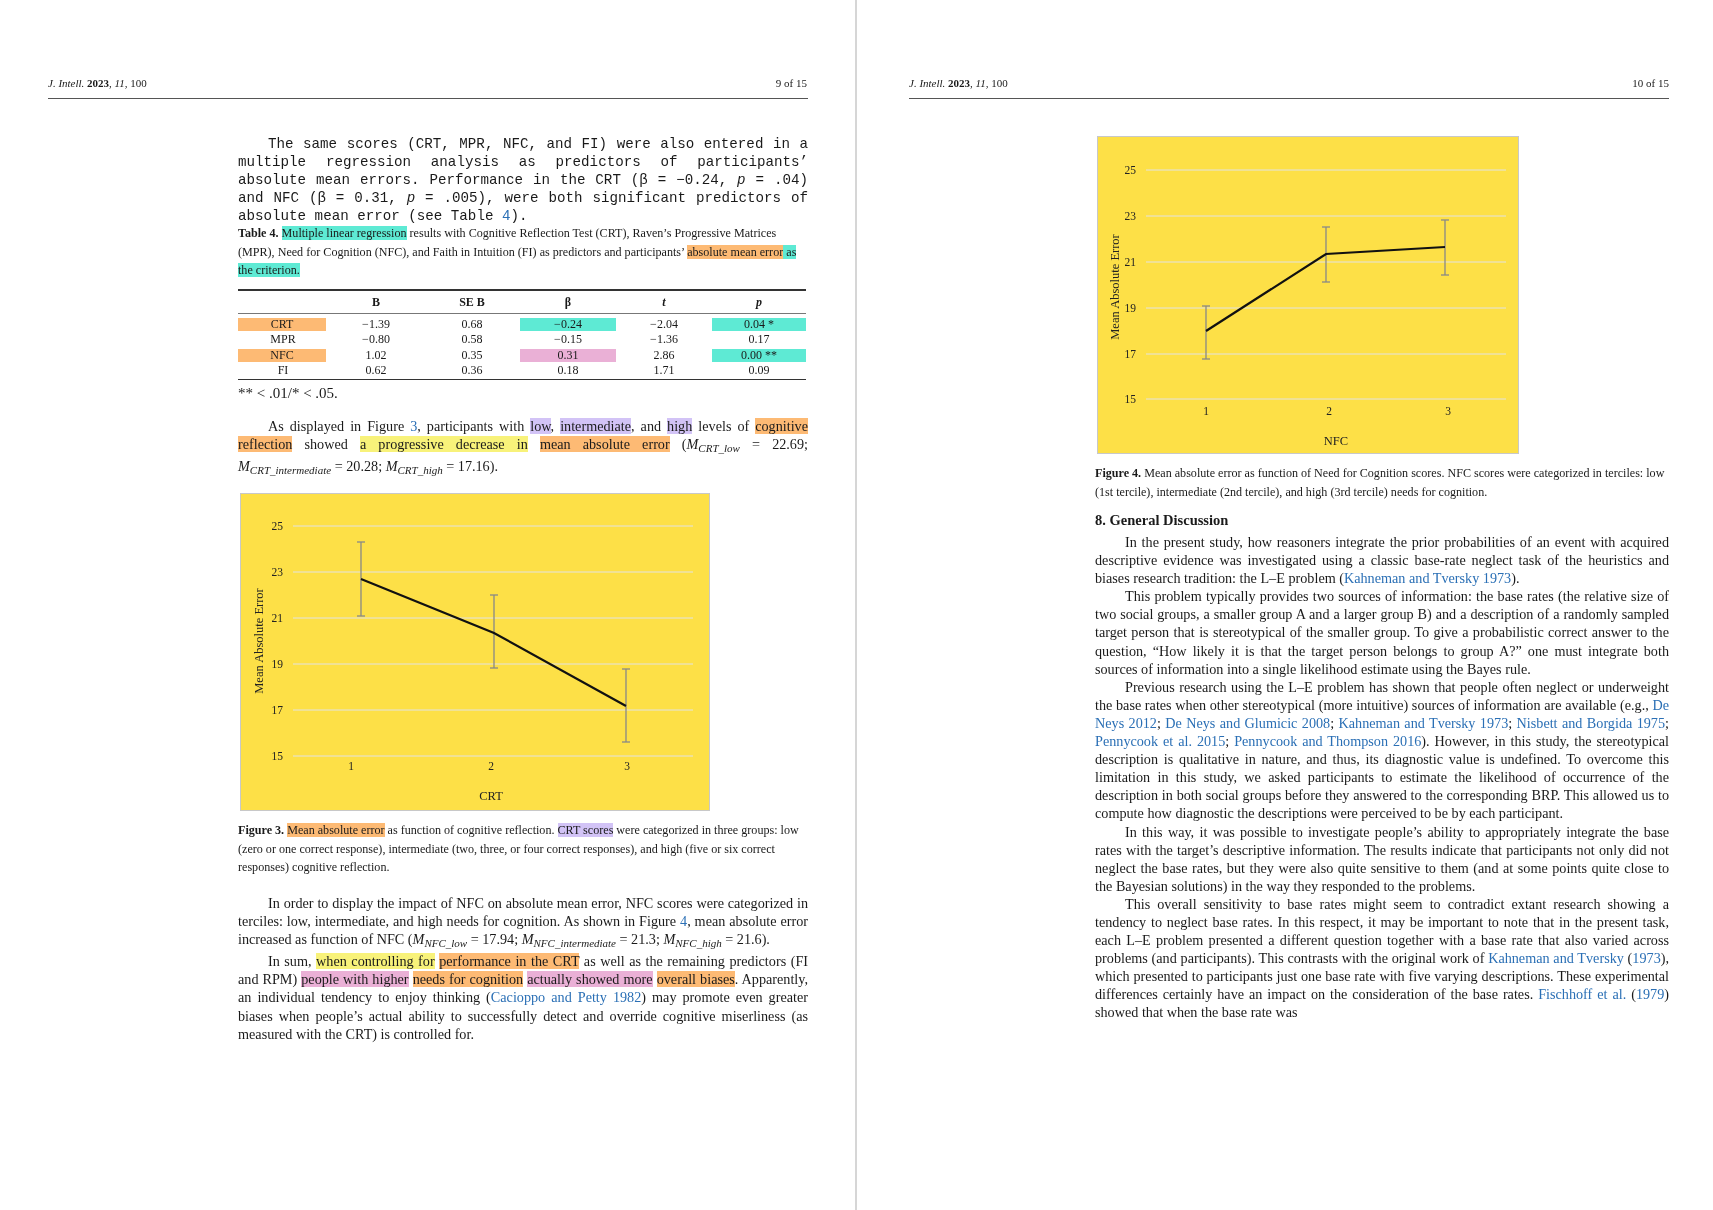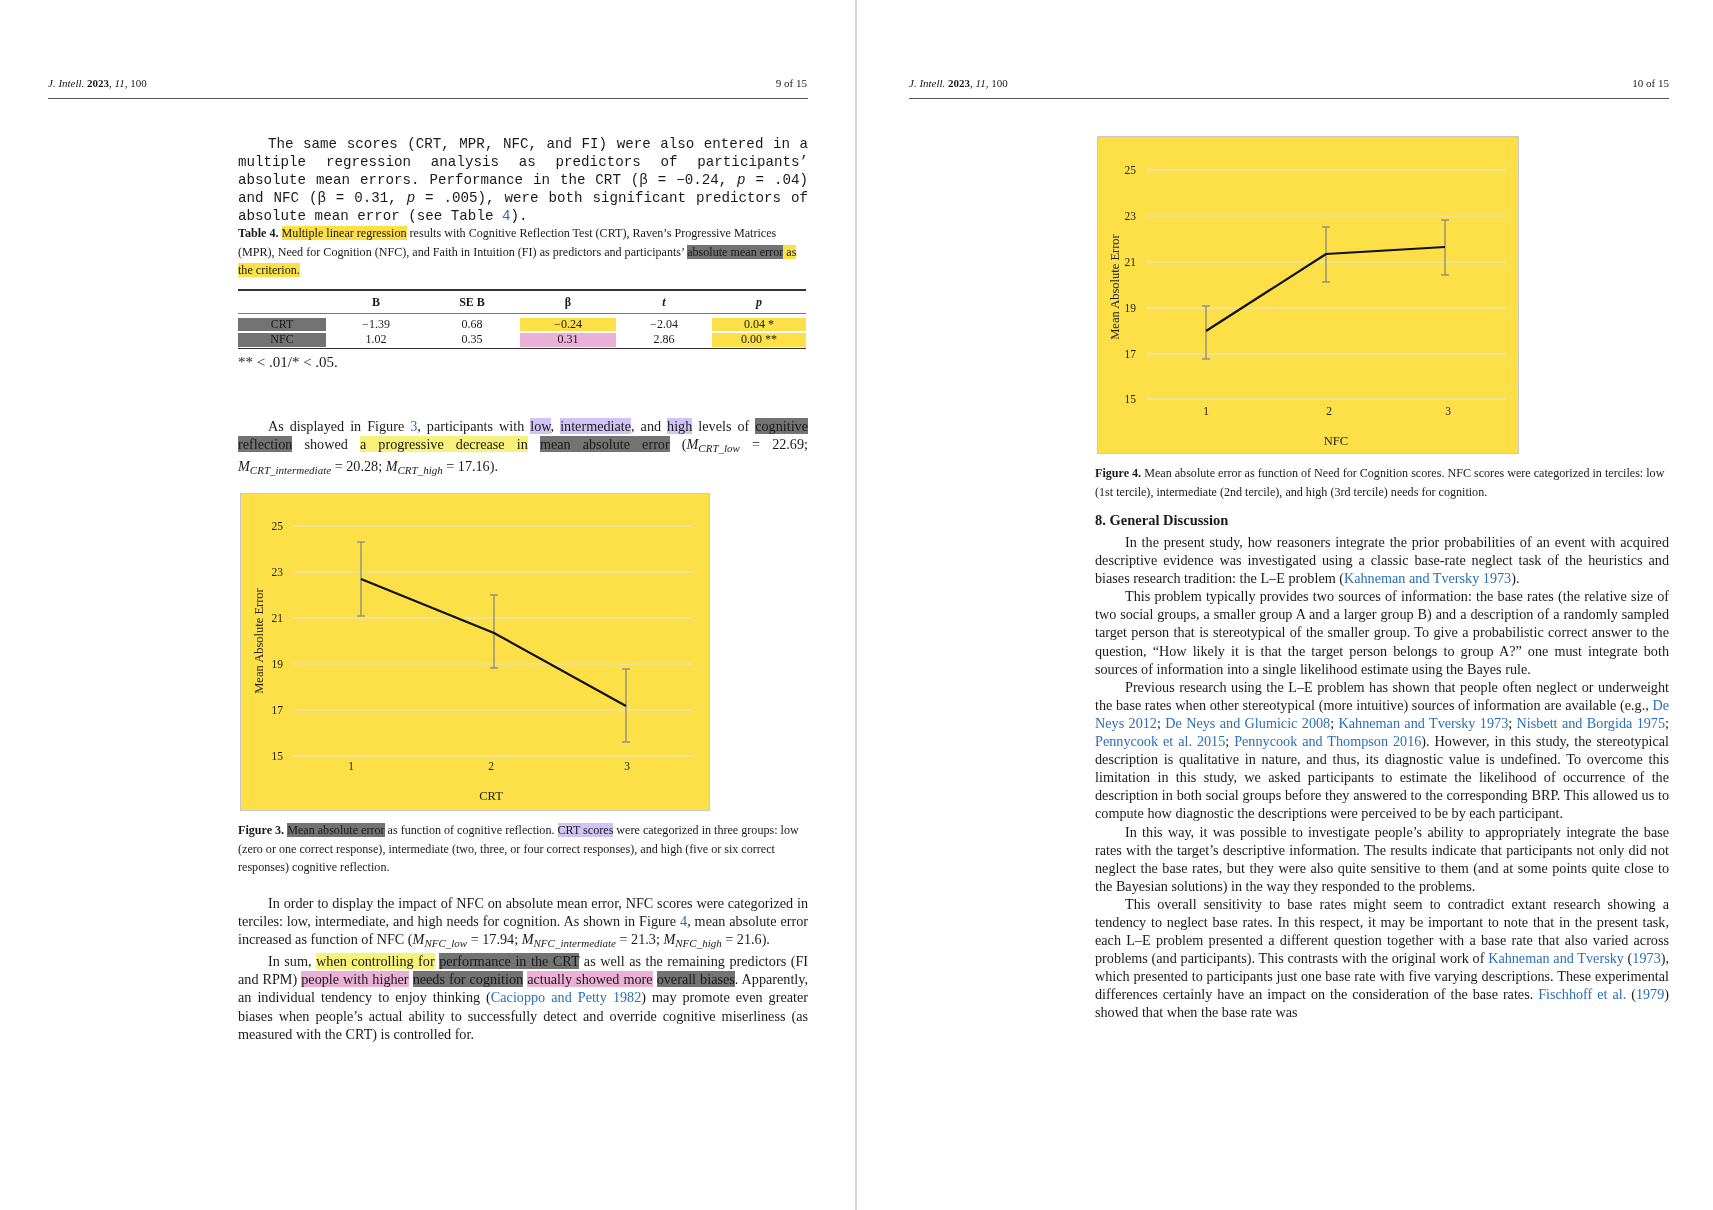--- a/index.html
+++ b/index.html
@@ -20,22 +20,22 @@
   .head-rule { position: absolute; top: 98px; height: 1px; background: #555; }
 
   .body-text { position: absolute; font-size: 14.2px; line-height: 18.1px; text-align: justify; }
   .body-text p { margin: 0; text-indent: 30px; }
   .caption { position: absolute; font-size: 12.1px; line-height: 18.6px; }
   .caption b { font-weight: bold; }
   .link { color: #2a6fb5; }
   sub { font-size: 11px; font-style: italic; vertical-align: -3px; }
   .mi { font-style: italic; }
 
-  .hl-blue { background: #737373; }
-  .hl-green { background: #fde047; }
+  .hl-blue { background: #fdba74; }
+  .hl-green { background: #5eead4; }
   .hl-yellow { background: #f8f27a; }
   .hl-purple { background: #d2c3f6; }
   .hl-pink { background: #eab0d6; }
 
   
   .tbl { position: absolute; left: 238px; top: 289px; width: 568px; font-size: 12px; }
   .tbl .rule-top { height: 1.5px; background: #333; }
   .tbl .rule-mid { height: 1px; background: #777; }
   .tbl .rule-bot { height: 1.5px; background: #333; }
   .tbl .row { display: flex; height: 15.5px; line-height: 15.5px; }
@@ -93,26 +93,42 @@
     <div style="height:3px;"></div>
     <div class="row">
       <div class="cell c0 hl hl-blue">CRT</div>
       <div class="cell c1">−1.39</div>
       <div class="cell c2">0.68</div>
       <div class="cell c3 hl hl-green">−0.24</div>
       <div class="cell c4">−2.04</div>
       <div class="cell c5 hl hl-green">0.04 *</div>
     </div>
     <div class="row">
+      <div class="cell c0">MPR</div>
+      <div class="cell c1">−0.80</div>
+      <div class="cell c2">0.58</div>
+      <div class="cell c3">−0.15</div>
+      <div class="cell c4">−1.36</div>
+      <div class="cell c5">0.17</div>
+    </div>
+    <div class="row">
       <div class="cell c0 hl hl-blue">NFC</div>
       <div class="cell c1">1.02</div>
       <div class="cell c2">0.35</div>
       <div class="cell c3 hl hl-pink">0.31</div>
       <div class="cell c4">2.86</div>
       <div class="cell c5 hl hl-green">0.00 **</div>
+    </div>
+    <div class="row">
+      <div class="cell c0">FI</div>
+      <div class="cell c1">0.62</div>
+      <div class="cell c2">0.36</div>
+      <div class="cell c3">0.18</div>
+      <div class="cell c4">1.71</div>
+      <div class="cell c5">0.09</div>
     </div>
     <div class="rule-bot"></div>
     <div class="footnote">** &lt; .01/* &lt; .05.</div>
   </div>
 
   <div class="body-text" style="left:238px; top:417px; width:570px;">
     <p><span>As displayed in Figure </span><span class="link">3</span><span>, participants with </span><span class="hl-purple">low</span><span>, </span><span class="hl-purple">intermediate</span><span>, and </span><span class="hl-purple">high</span><span> levels of </span><span class="hl-blue">cognitive reflection</span><span> showed </span><span class="hl-yellow">a progressive decrease in</span><span> </span><span class="hl-blue">mean absolute error</span><span> (</span><span class="mi">M</span><sub>CRT_low</sub><span> = 22.69;</span>
     <span class="mi">M</span><sub>CRT_intermediate</sub><span> = 20.28; </span><span class="mi">M</span><sub>CRT_high</sub><span> = 17.16).</span></p>
   </div>
 

